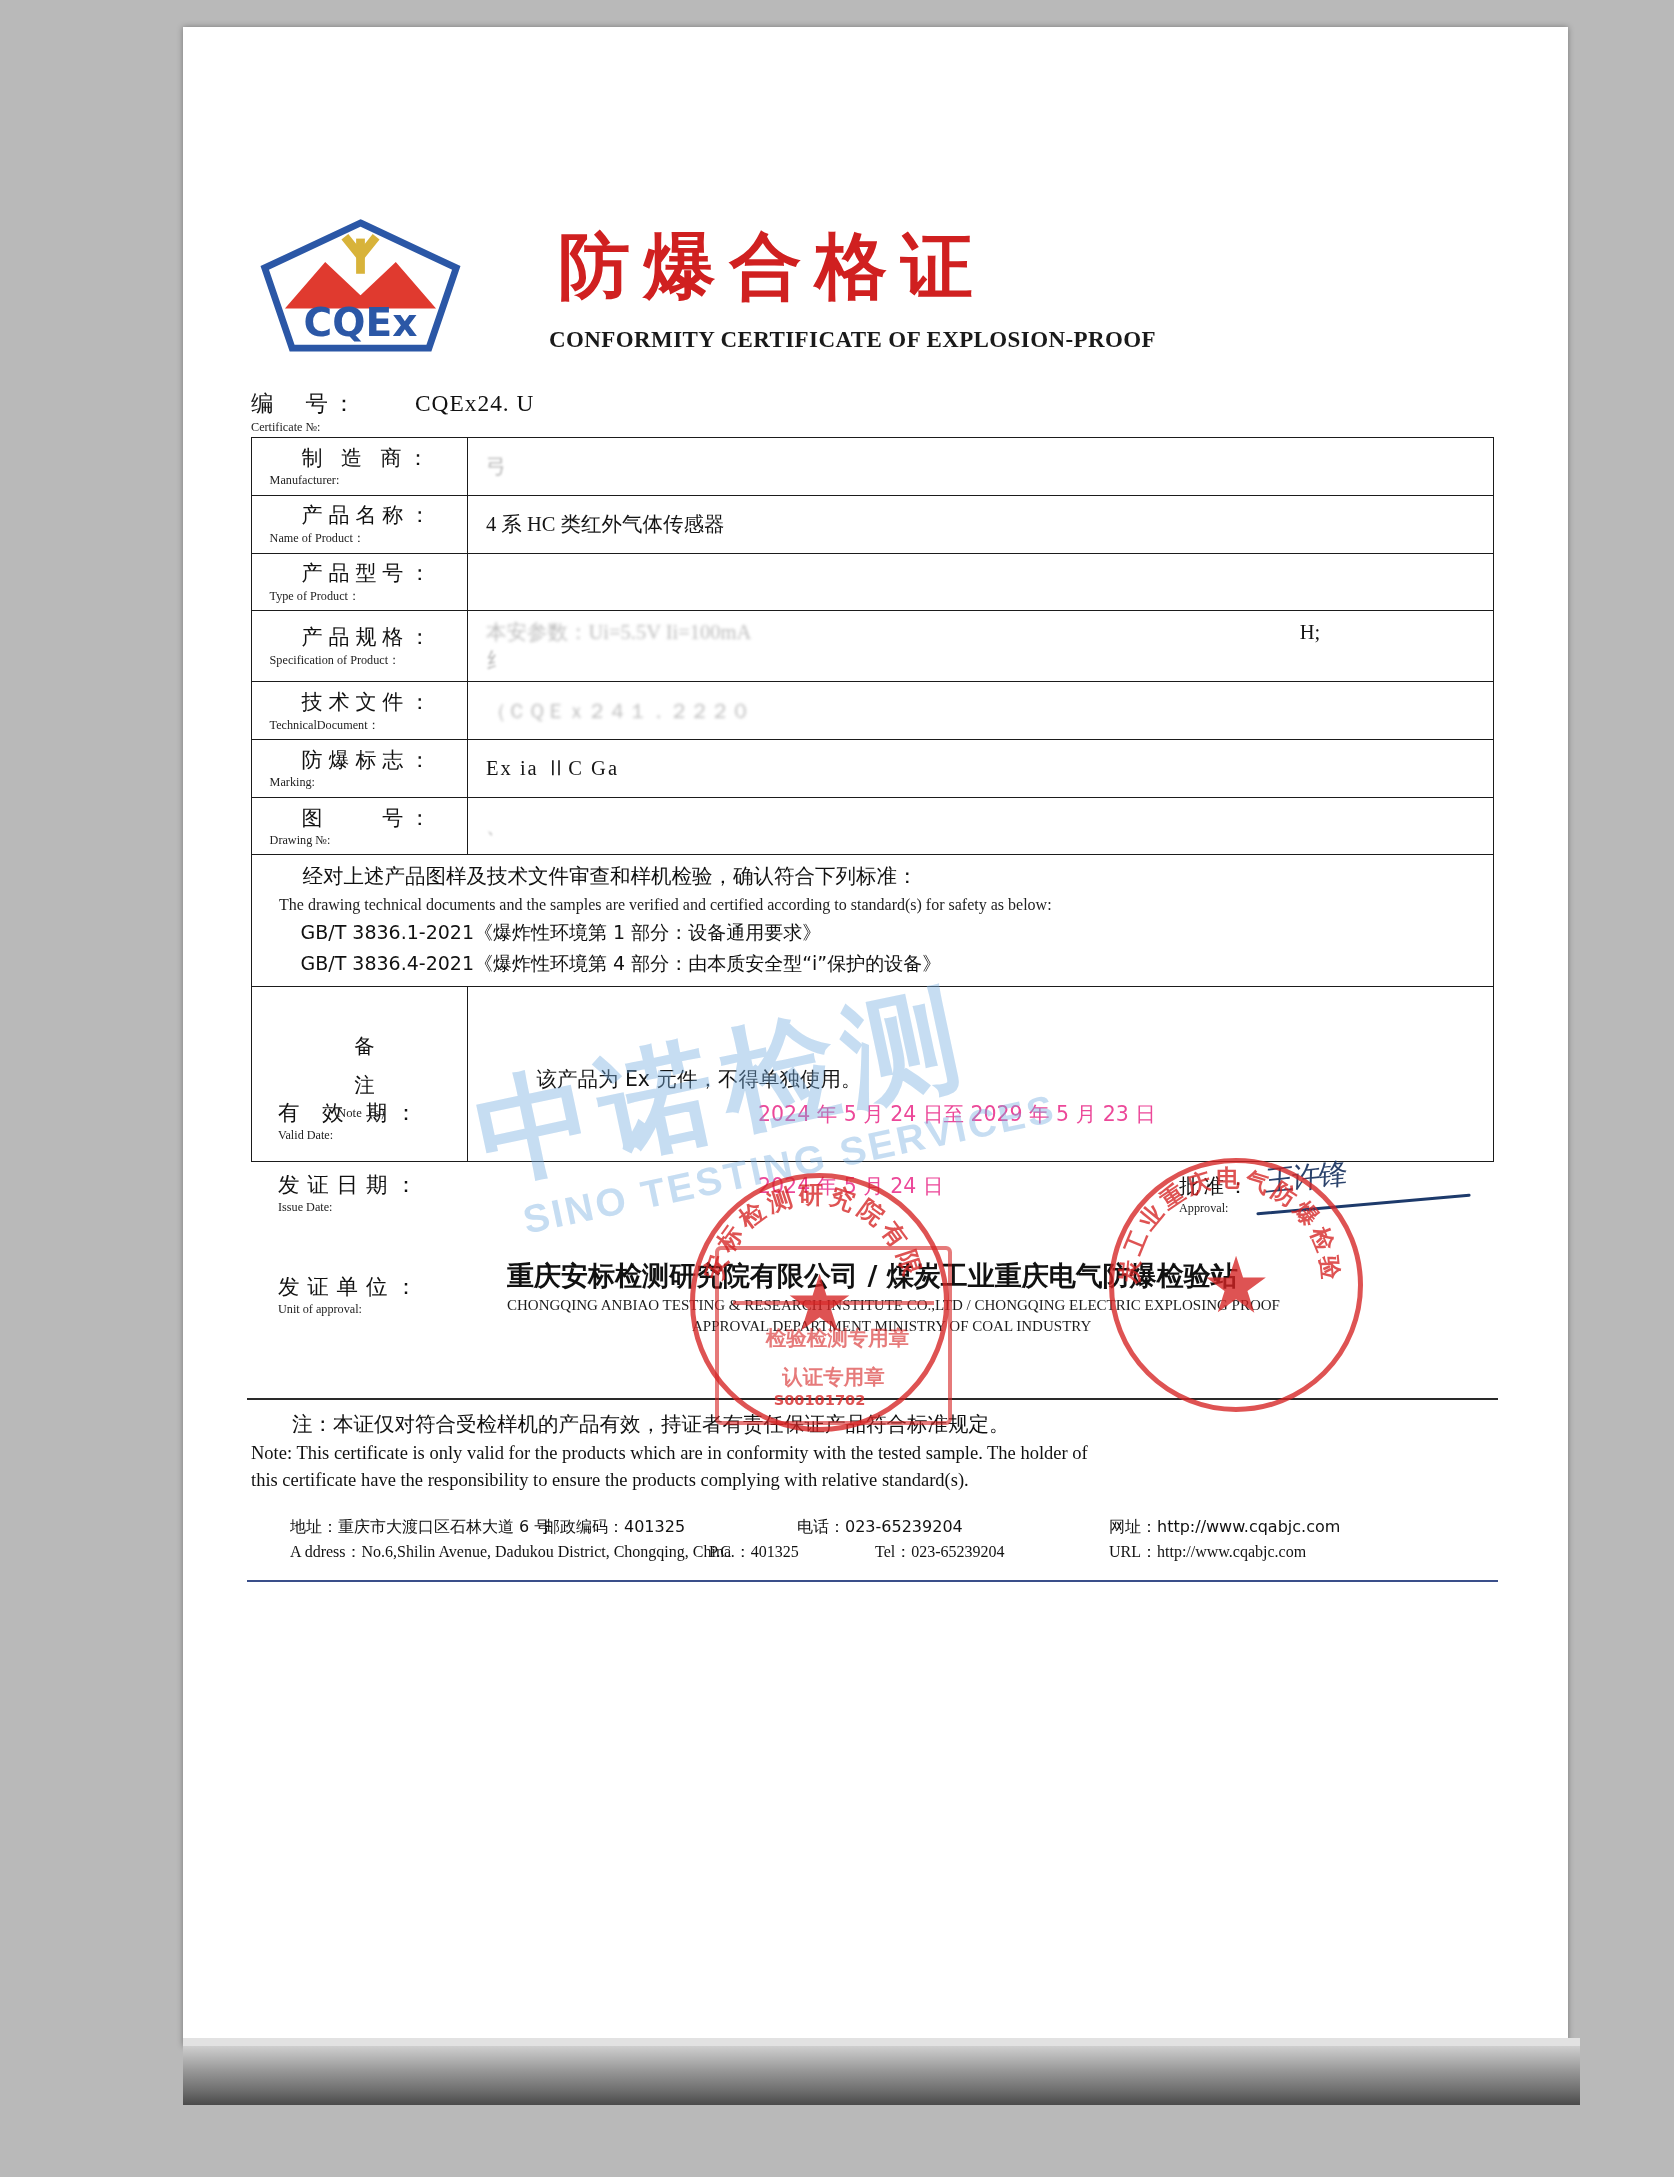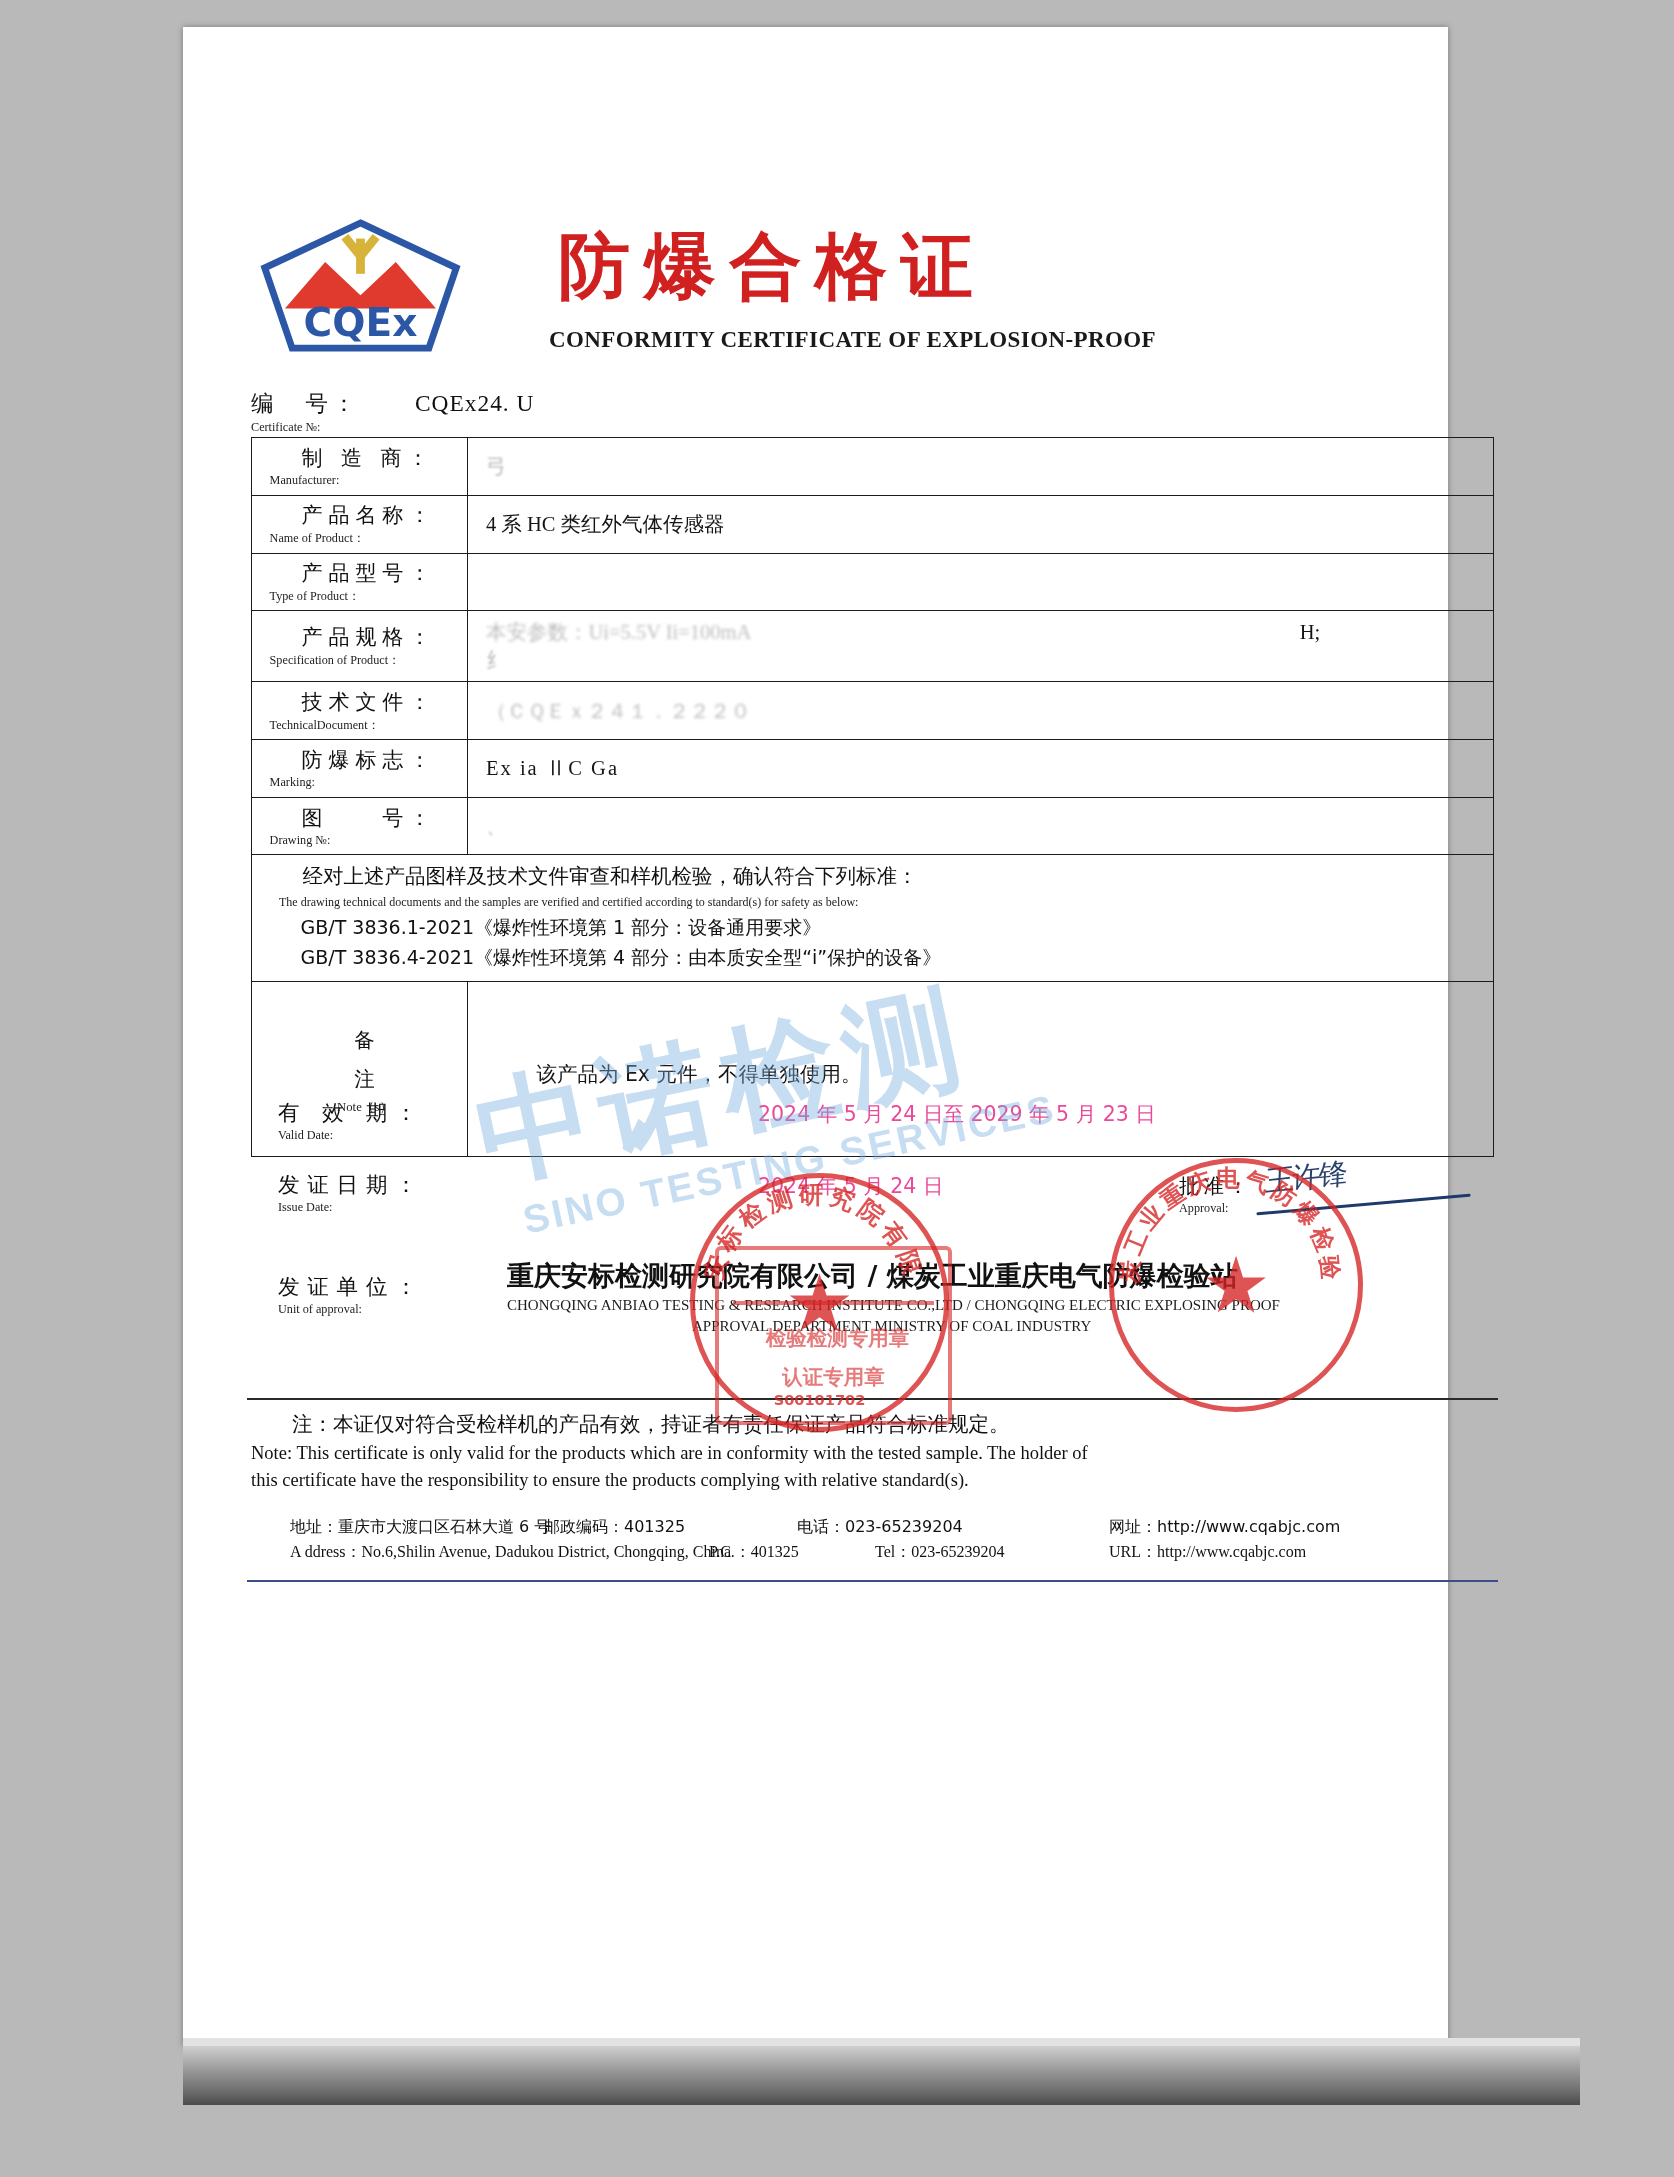--- a/index.html
+++ b/index.html
@@ -18,21 +18,21 @@
     position: absolute;
     left: 0; top: 0;
     width: 1675px;
     height: 2178px;
     background: #b9b9b9;
   }
   .sheet {
     position: absolute;
     left: 183px;
     top: 27px;
-    width: 1265px;
+    width: 1385px;
     height: 2019px;
     background: #ffffff;
     box-shadow: 0 0 5.9px rgba(0,0,0,0.35);
   }
   
   .scan-edge {
     position: absolute;
     left: 183px;
     top: 2046px;
     width: 1397px;
@@ -158,21 +158,21 @@
     line-height: 1.35;
   }
   .std-cn {
     font-family: Liberation Serif, serif;
     font-size: 20.5px;
     color: #111;
     margin-left: 23.4px;
   }
   .std-en {
     font-family: "Liberation Serif", serif;
-    font-size: 12px;
+    font-size: 16px;
     color: #222;
     margin-top: 2.9px;
   }
   .std-item {
     font-family: "DejaVu Sans", sans-serif;
     font-size: 19px;
     color: #111;
     margin-top: 4.9px;
     margin-left: 21.5px;
   }

